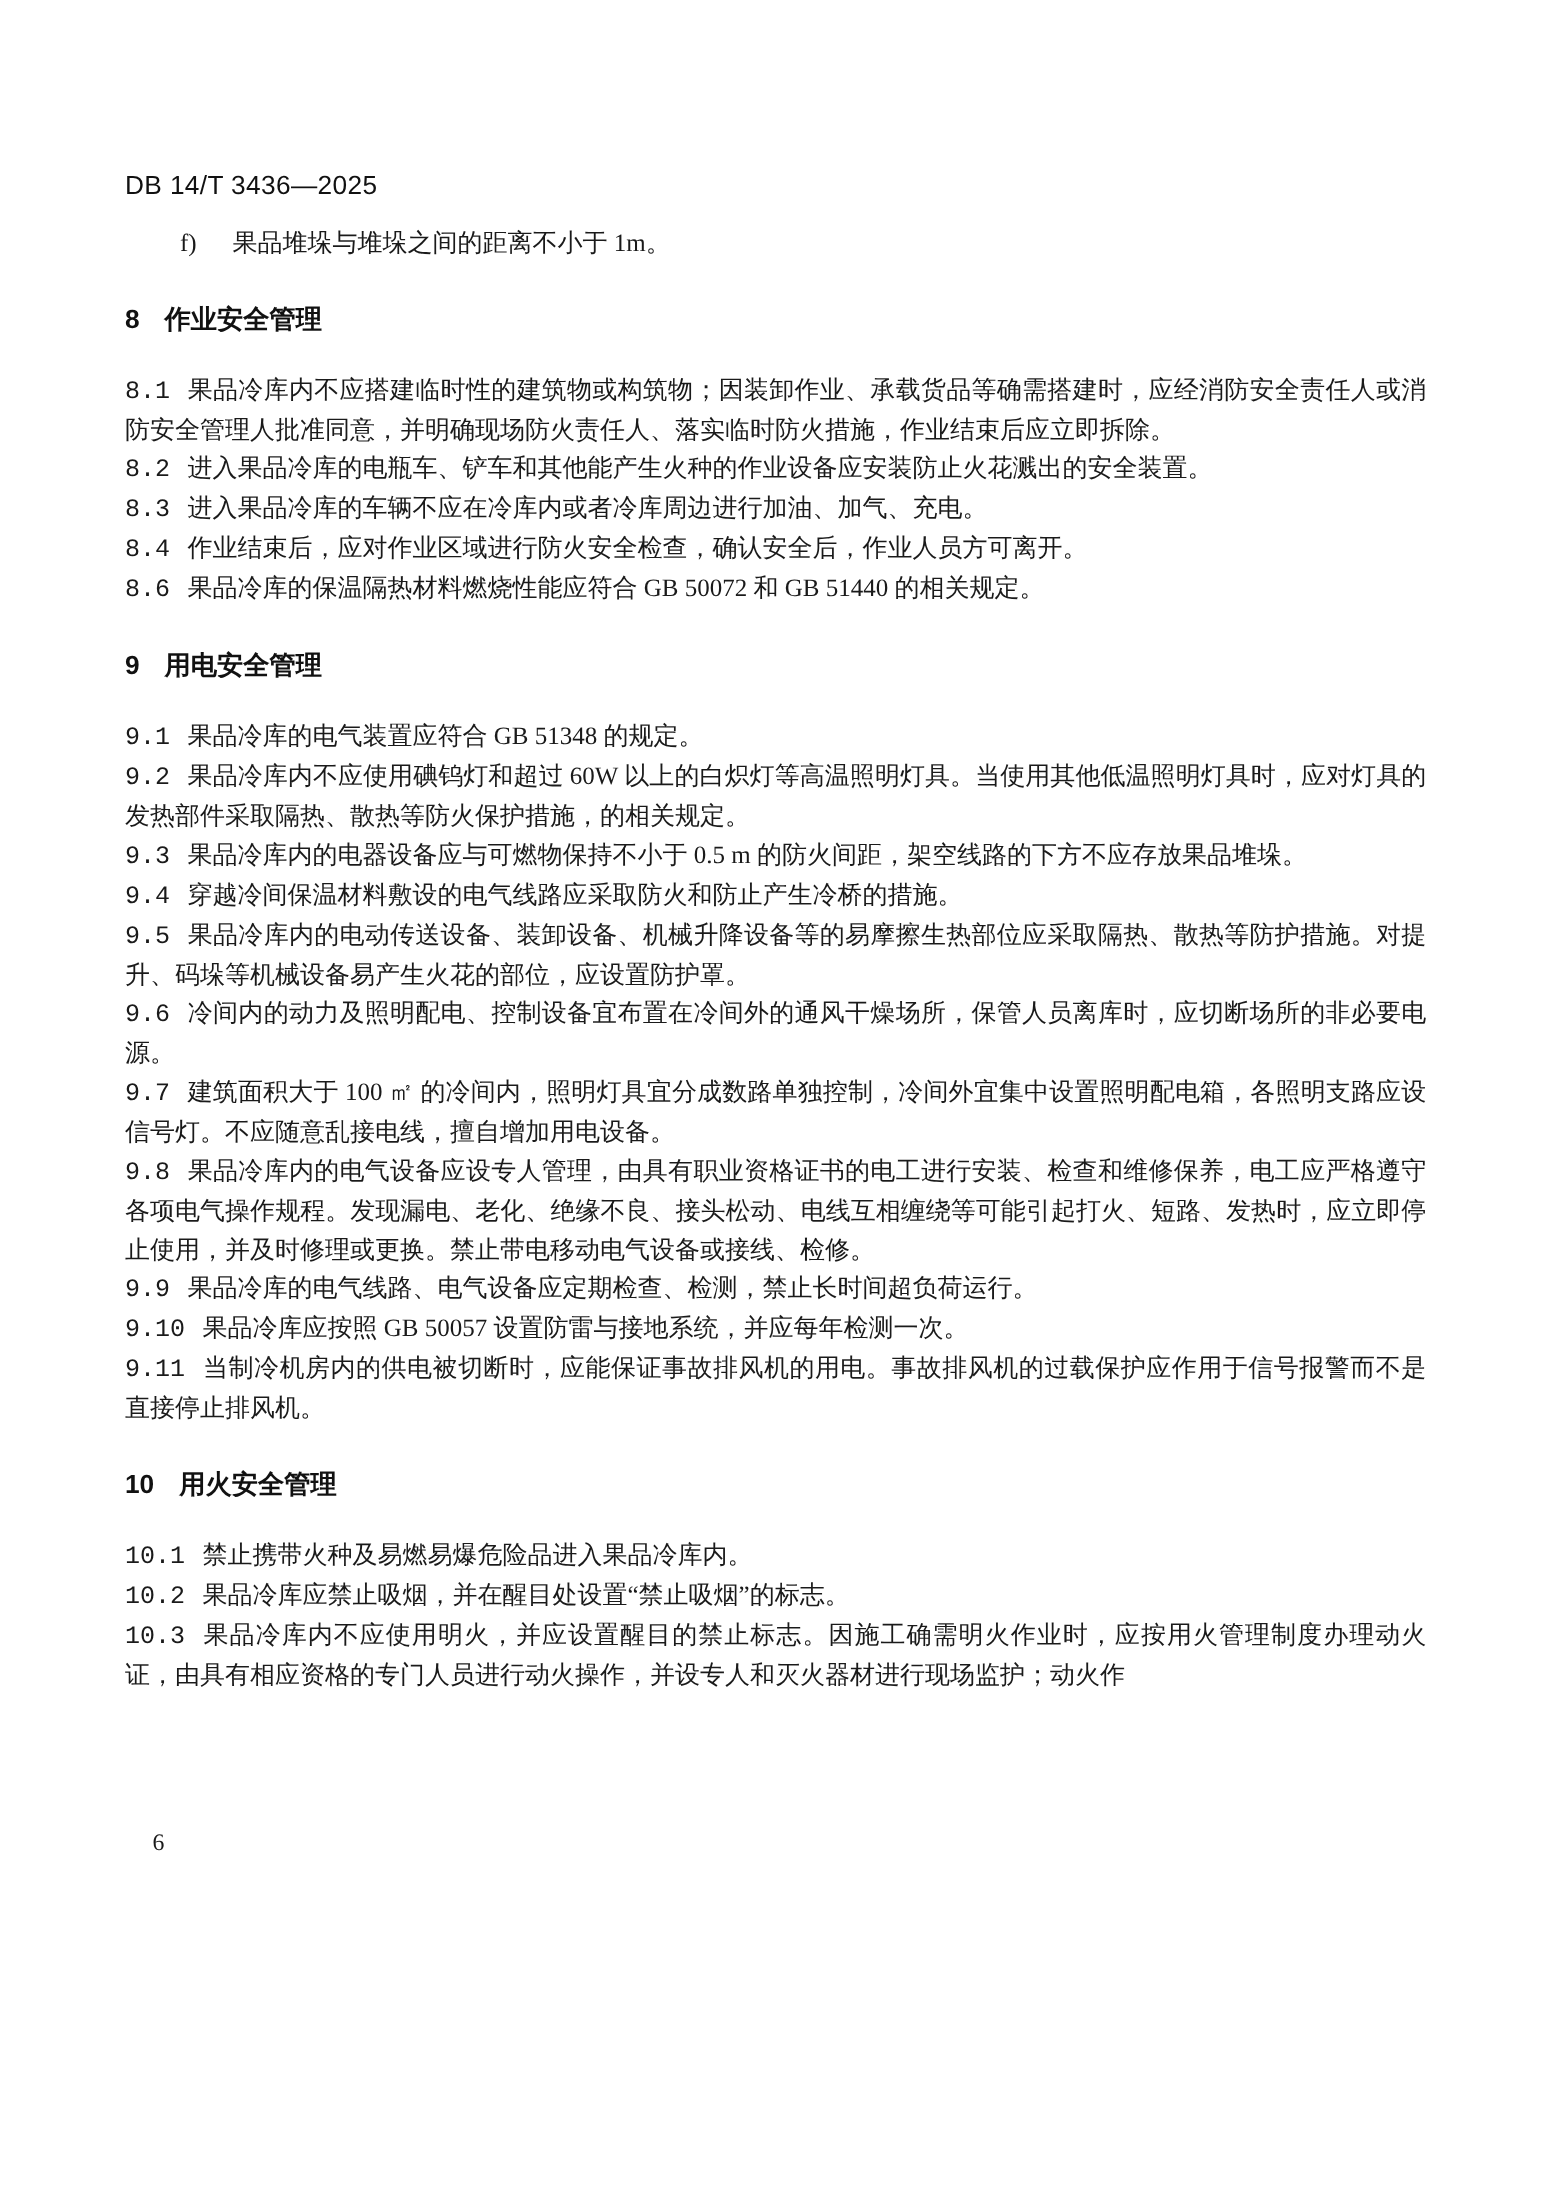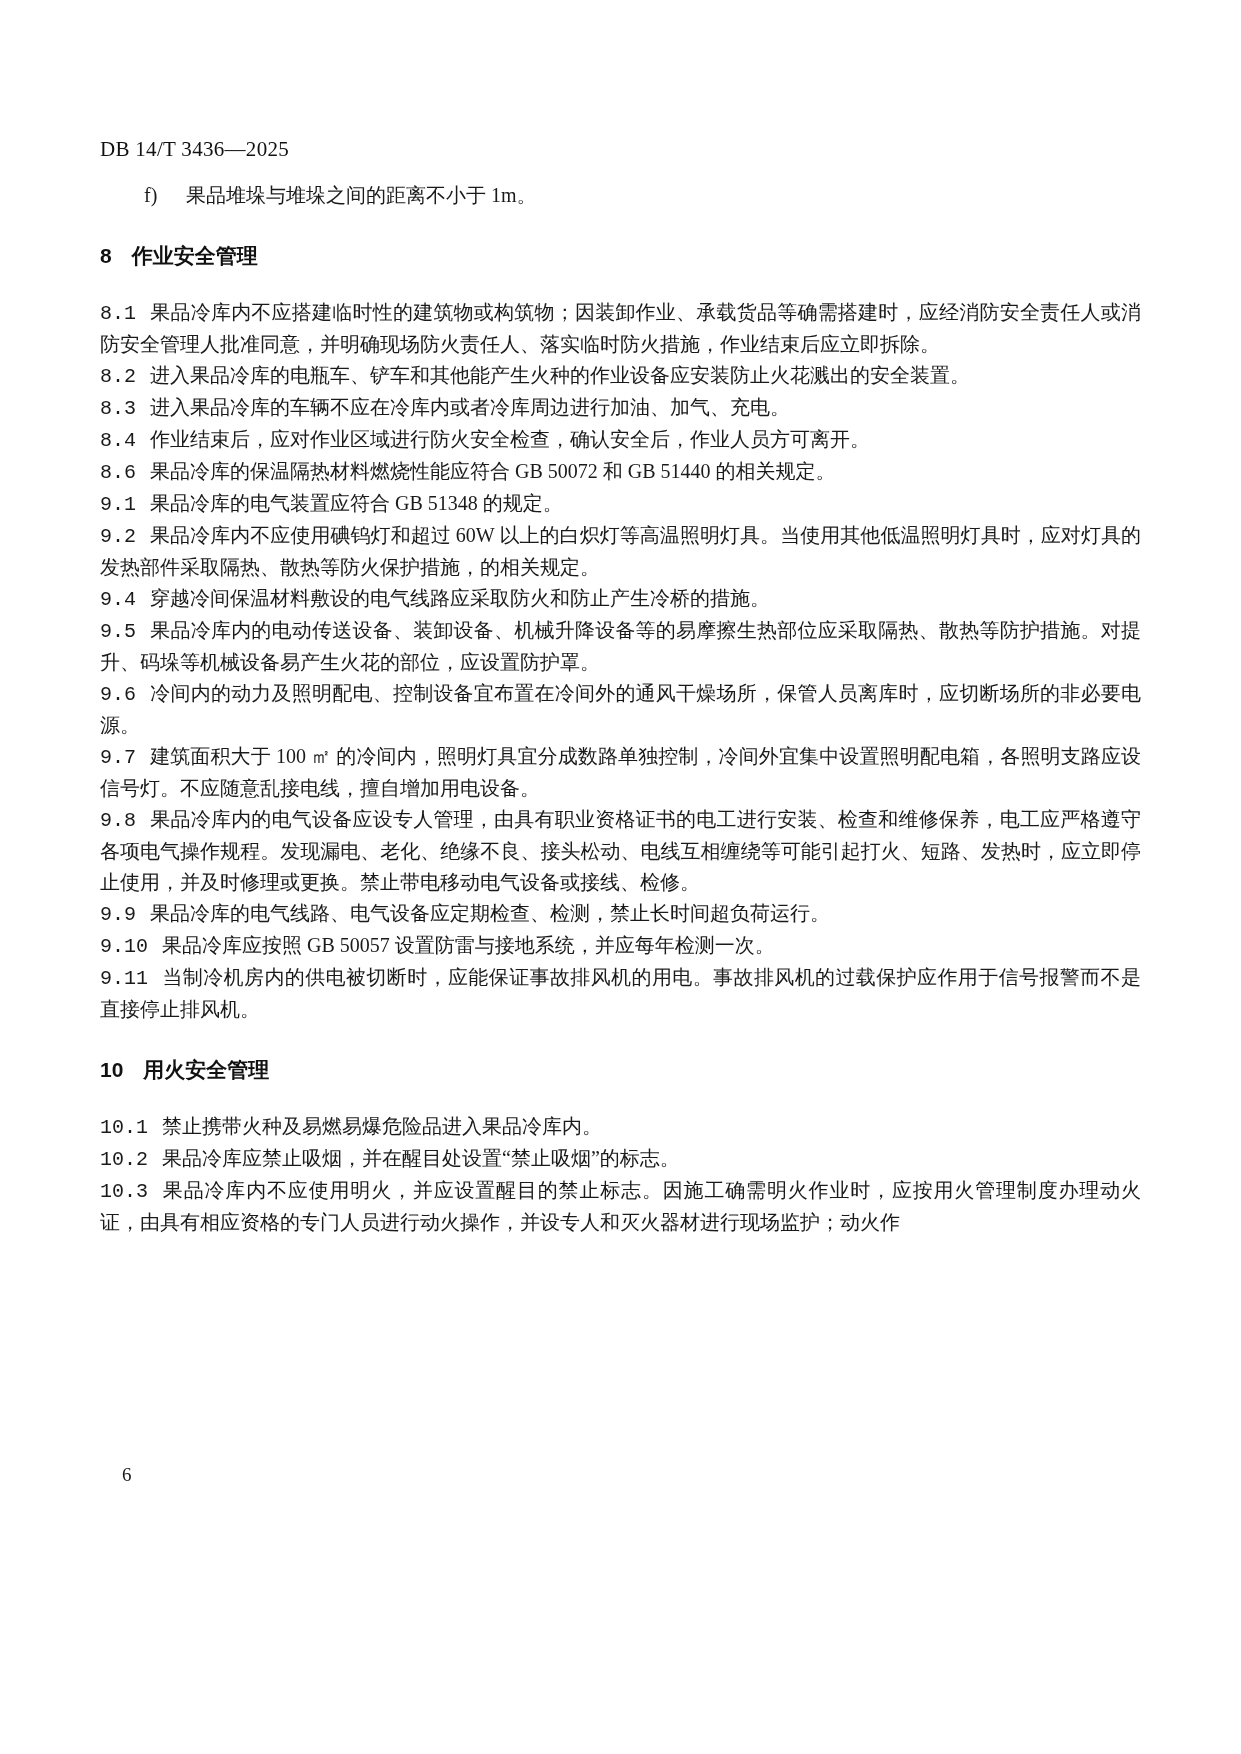--- a/index.html
+++ b/index.html
@@ -12,21 +12,21 @@
     width: 1241px;
     height: 1754px;
     background: #ffffff;
     box-sizing: border-box;
     padding: 136px 100px 0 100px;
     color: #1a1a1a;
     font-family: "Liberation Serif", "DejaVu Serif", serif;
     font-size: 20px;
   }
   .doc-header {
-    font-family: Liberation Serif, serif;
+    font-family: Liberation Sans, sans-serif;
     font-size: 21px;
     letter-spacing: 0.3px;
     color: #111;
     margin: 0 0 18px 0;
     line-height: 26px;
   }
   .sub-list {
     margin: 0;
   }
   .list-item {
@@ -98,25 +98,31 @@
     </p>
     <p class="clause">
       <span class="clause-num">8.4</span><span>作业结束后，应对作业区域进行防火安全检查，确认安全后，作业人员方可离开。</span>
     </p>
     <p class="clause">
       <span class="clause-num">8.6</span><span>果品冷库的保温隔热材料燃烧性能应符合 GB 50072 和 GB 51440 的相关规定。</span>
     </p>
   </section>
 
   <section>
+    <h2 class="section-heading">
+      <span class="sec-num">9</span><span class="sec-title">用电安全管理</span>
+    </h2>
     <p class="clause">
       <span class="clause-num">9.1</span><span>果品冷库的电气装置应符合 GB 51348 的规定。</span>
     </p>
     <p class="clause">
       <span class="clause-num">9.2</span><span>果品冷库内不应使用碘钨灯和超过 60W 以上的白炽灯等高温照明灯具。当使用其他低温照明灯具时，应对灯具的发热部件采取隔热、散热等防火保护措施，的相关规定。</span>
+    </p>
+    <p class="clause">
+      <span class="clause-num">9.3</span><span>果品冷库内的电器设备应与可燃物保持不小于 0.5 m 的防火间距，架空线路的下方不应存放果品堆垛。</span>
     </p>
     <p class="clause">
       <span class="clause-num">9.4</span><span>穿越冷间保温材料敷设的电气线路应采取防火和防止产生冷桥的措施。</span>
     </p>
     <p class="clause">
       <span class="clause-num">9.5</span><span>果品冷库内的电动传送设备、装卸设备、机械升降设备等的易摩擦生热部位应采取隔热、散热等防护措施。对提升、码垛等机械设备易产生火花的部位，应设置防护罩。</span>
     </p>
     <p class="clause">
       <span class="clause-num">9.6</span><span>冷间内的动力及照明配电、控制设备宜布置在冷间外的通风干燥场所，保管人员离库时，应切断场所的非必要电源。</span>
     </p>

